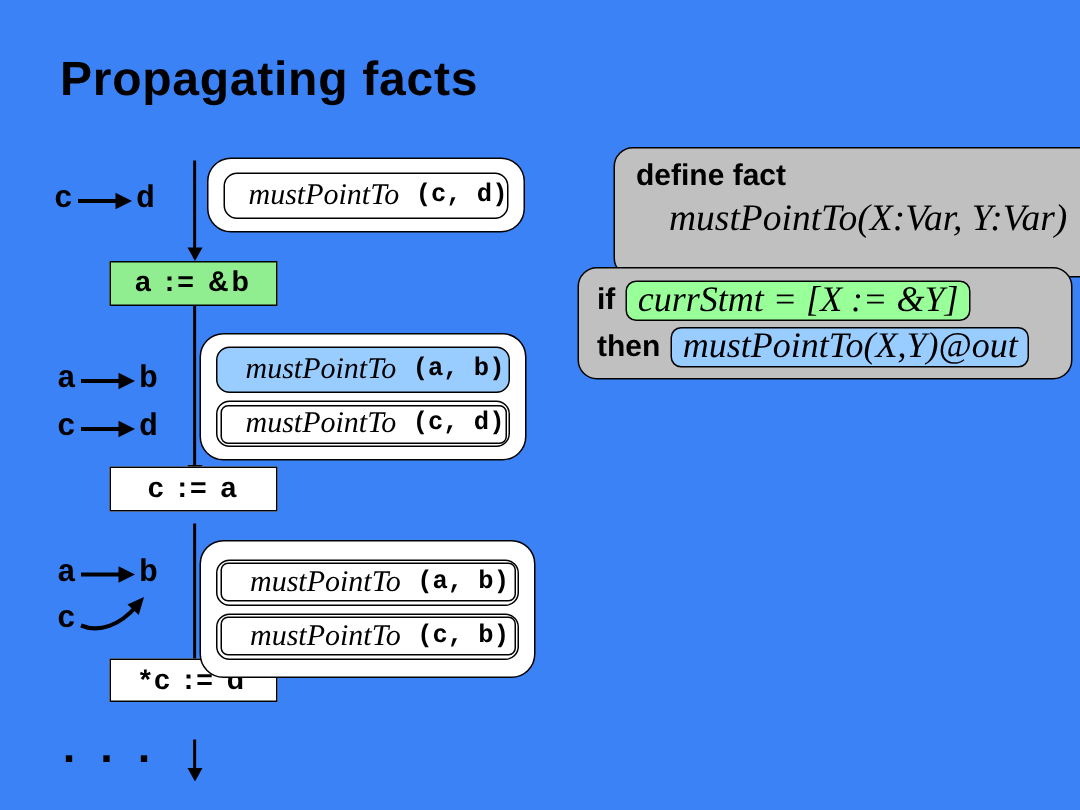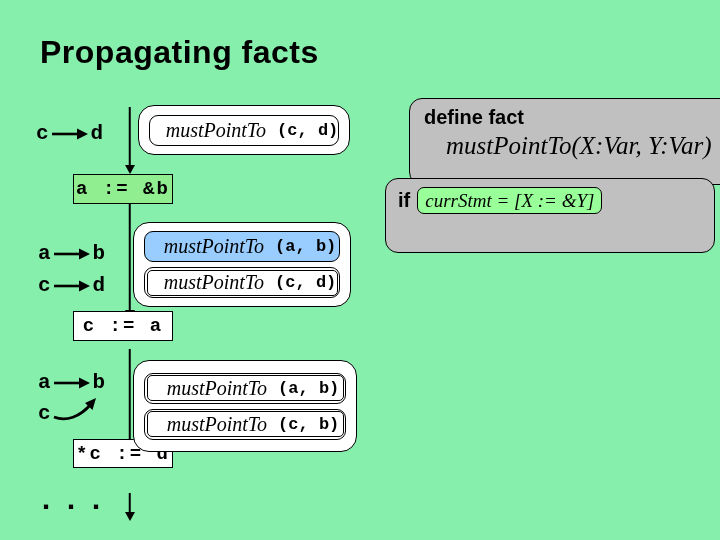--- a/index.html
+++ b/index.html
@@ -1,37 +1,37 @@
 <!DOCTYPE html>
 <html style="--stmt-green: #90EE90; --fact-blue: #99CCFF; --rule-green: #99FF99; --panel-gray: #C0C0C0; --ink: #000000;"><head>
 <meta charset="utf-8">
 <style>
   :root{
     --stmt-green:#90EE90; --fact-blue:#99CCFF; --rule-green:#99FF99; --panel-gray:#C0C0C0; --ink:#000000;
   }
   *{margin:0;padding:0;box-sizing:border-box;}
   html,body{background:#ffffff;}
-  .slide{position:relative;width:720px;height:540px;background:#86efac;overflow:hidden;
+  .slide{position:relative;width:720px;height:540px;background:#3b82f6;overflow:hidden;
          font-family:"Liberation Sans",sans-serif;color:var(--ink);}
   .title{position:absolute;left:40px;top:34px;font-size:32px;font-weight:bold;letter-spacing:.5px;}
 
   
   .varrow{position:absolute;width:15px;}
   .varrow .vline{position:absolute;left:50%;transform:translateX(-50%);top:0;bottom:8px;width:2.5px;background:var(--ink);}
   .varrow .vhead{position:absolute;bottom:0;left:50%;transform:translateX(-50%);width:0;height:0;
                  border-left:5.5px solid transparent;border-right:5.5px solid transparent;border-top:9px solid var(--ink);}
   .arr1{left:122px;top:107px;height:67px;}
   .arr2{left:122px;top:204px;height:115px;}
   .arr3{left:122px;top:349px;height:114px;}
   .arr4{left:122px;top:493px;height:28px;}
 
   
-  .stmt{position:absolute;left:73px;width:100px;height:30px;border:1.6px solid var(--ink);background:#ffffff;
+  .stmt{position:absolute;left:73px;width:112px;height:30px;border:1.6px solid var(--ink);background:#ffffff;
         display:flex;align-items:center;justify-content:center;
-        font-family:Liberation Mono, monospace;font-weight:bold;font-size:19px;letter-spacing:2px;}
+        font-family:Liberation Sans, sans-serif;font-weight:bold;font-size:19px;letter-spacing:2px;}
   .stmt--hl{background:var(--stmt-green);}
   .stmt1{top:174px;}
   .stmt2{top:311px;}
   .stmt3{top:439px;height:29px;}
 
   
   .pt{position:absolute;display:flex;align-items:center;
       font-family:"Liberation Mono","DejaVu Sans Mono",monospace;font-weight:bold;font-size:21px;}
   .pt .var{display:inline-block;}
   .pt svg{display:block;margin:0 1px;}
@@ -59,21 +59,21 @@
 
   
   .panel{position:absolute;background:var(--panel-gray);border:1.6px solid var(--ink);border-radius:13px;}
   .panel-define{left:387px;top:98px;width:326px;height:87px;padding:7px 0 0 14px;margin-left:22px;}
   .panel-define .kw{font-size:20px;font-weight:bold;}
   .panel-define .sig{font-family:"Liberation Serif","DejaVu Serif",serif;font-style:italic;font-size:25px;margin:3px 0 0 22px;}
   .panel-rule{left:385px;top:178px;width:330px;height:75px;padding:8px 0 0 12px;display:flex;flex-direction:column;gap:4px;}
   .rule-row{display:flex;align-items:center;gap:7px;}
   .rule-row .kw{font-size:20px;font-weight:bold;}
   .chip{border:1.4px solid var(--ink);border-radius:7px;padding:0px 7px;height:27px;display:flex;align-items:center;
-        font-family:"Liberation Serif","DejaVu Serif",serif;font-style:italic;font-size:19px;white-space:nowrap;}
+        font-family:"Liberation Serif","DejaVu Serif",serif;font-style:italic;font-size:24px;white-space:nowrap;}
   .chip--green{background:var(--rule-green);}
   .chip--blue{background:var(--fact-blue);}
 </style>
 </head>
 <body>
 
 <div class="slide">
 
   <div class="title">Propagating facts</div>
 
@@ -174,15 +174,19 @@
   <div class="panel panel-define">
     <div class="kw">define fact</div>
     <div class="sig">mustPointTo(X:Var, Y:Var)</div>
   </div>
 
   <div class="panel panel-rule">
     <div class="rule-row">
       <span class="kw">if</span>
       <span class="chip chip--green">currStmt = [X := &amp;Y]</span>
     </div>
+    <div class="rule-row">
+      <span class="kw">then</span>
+      <span class="chip chip--blue">mustPointTo(X,Y)@out</span>
+    </div>
   </div>
 
 </div>
 
 </body></html>

